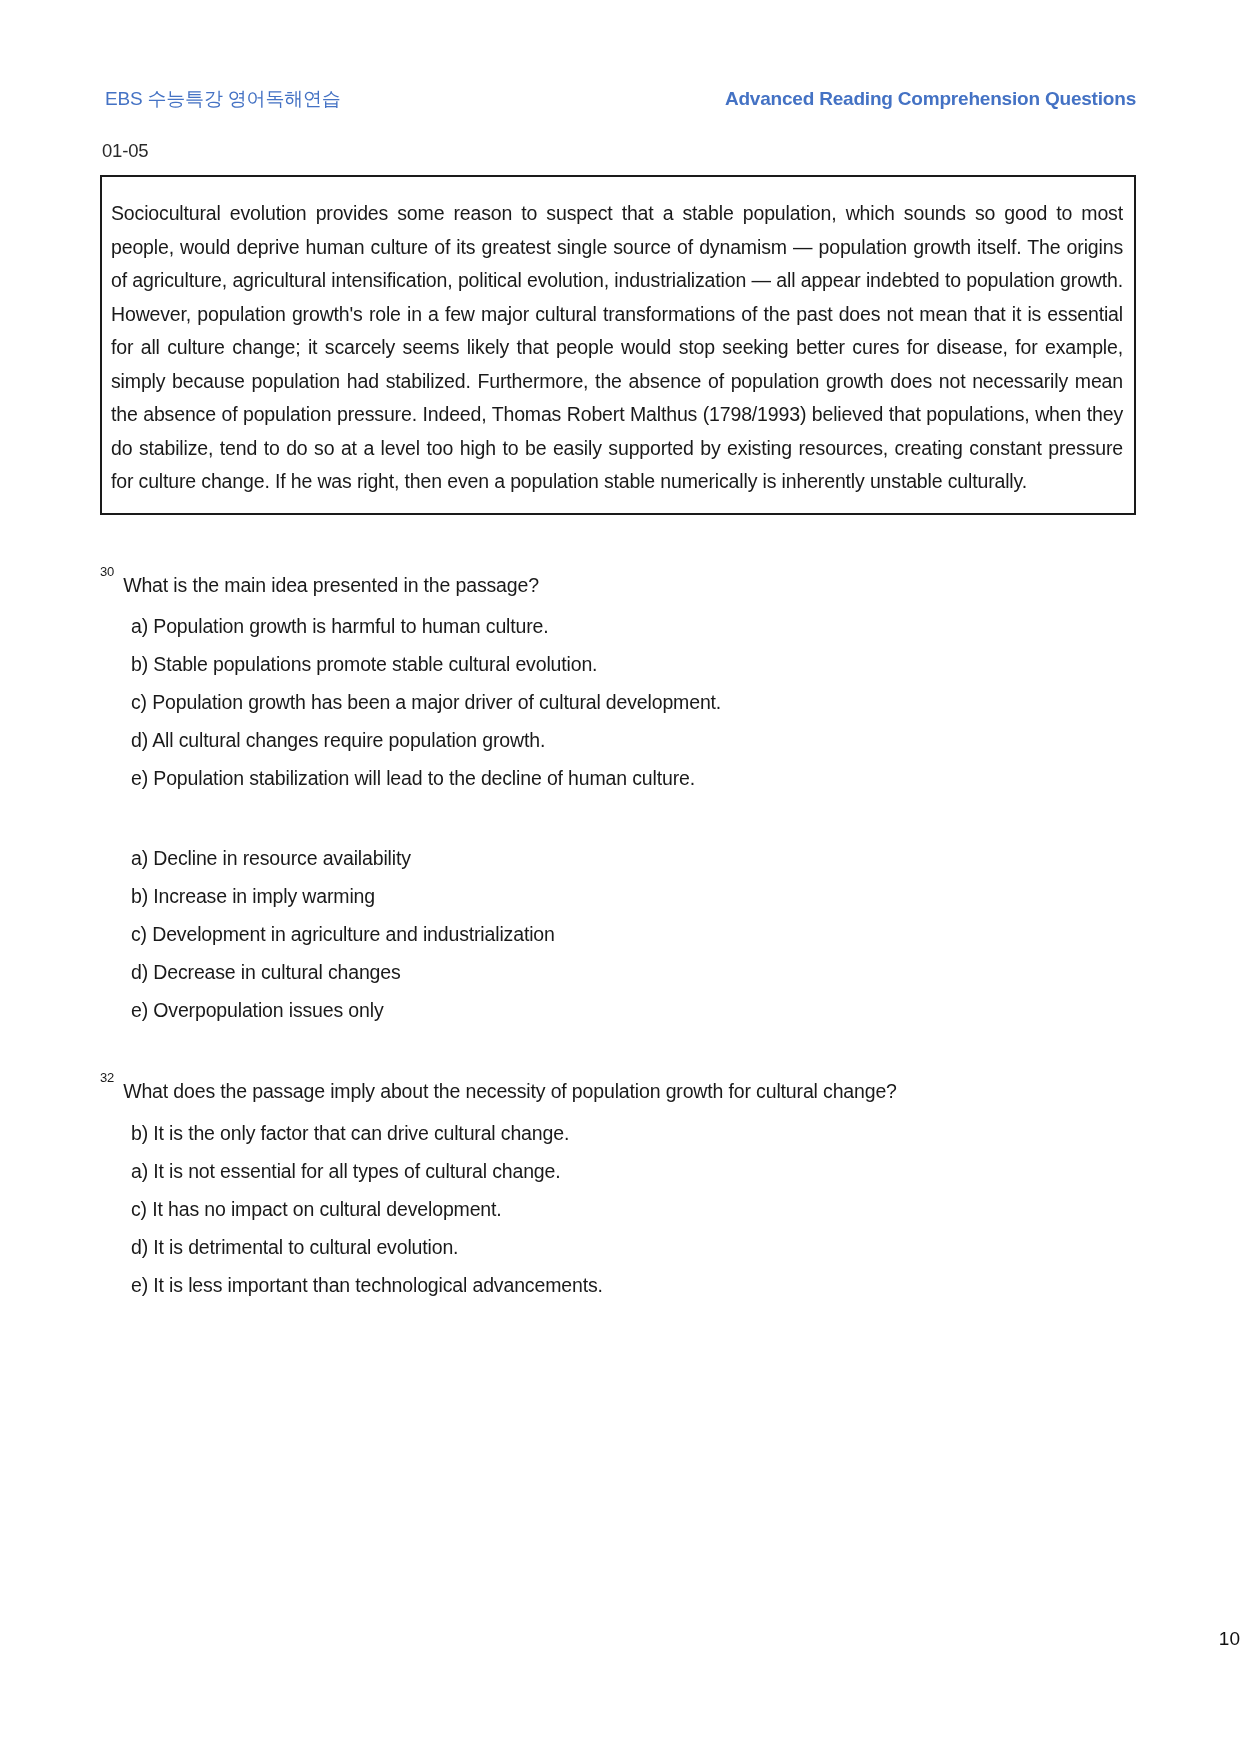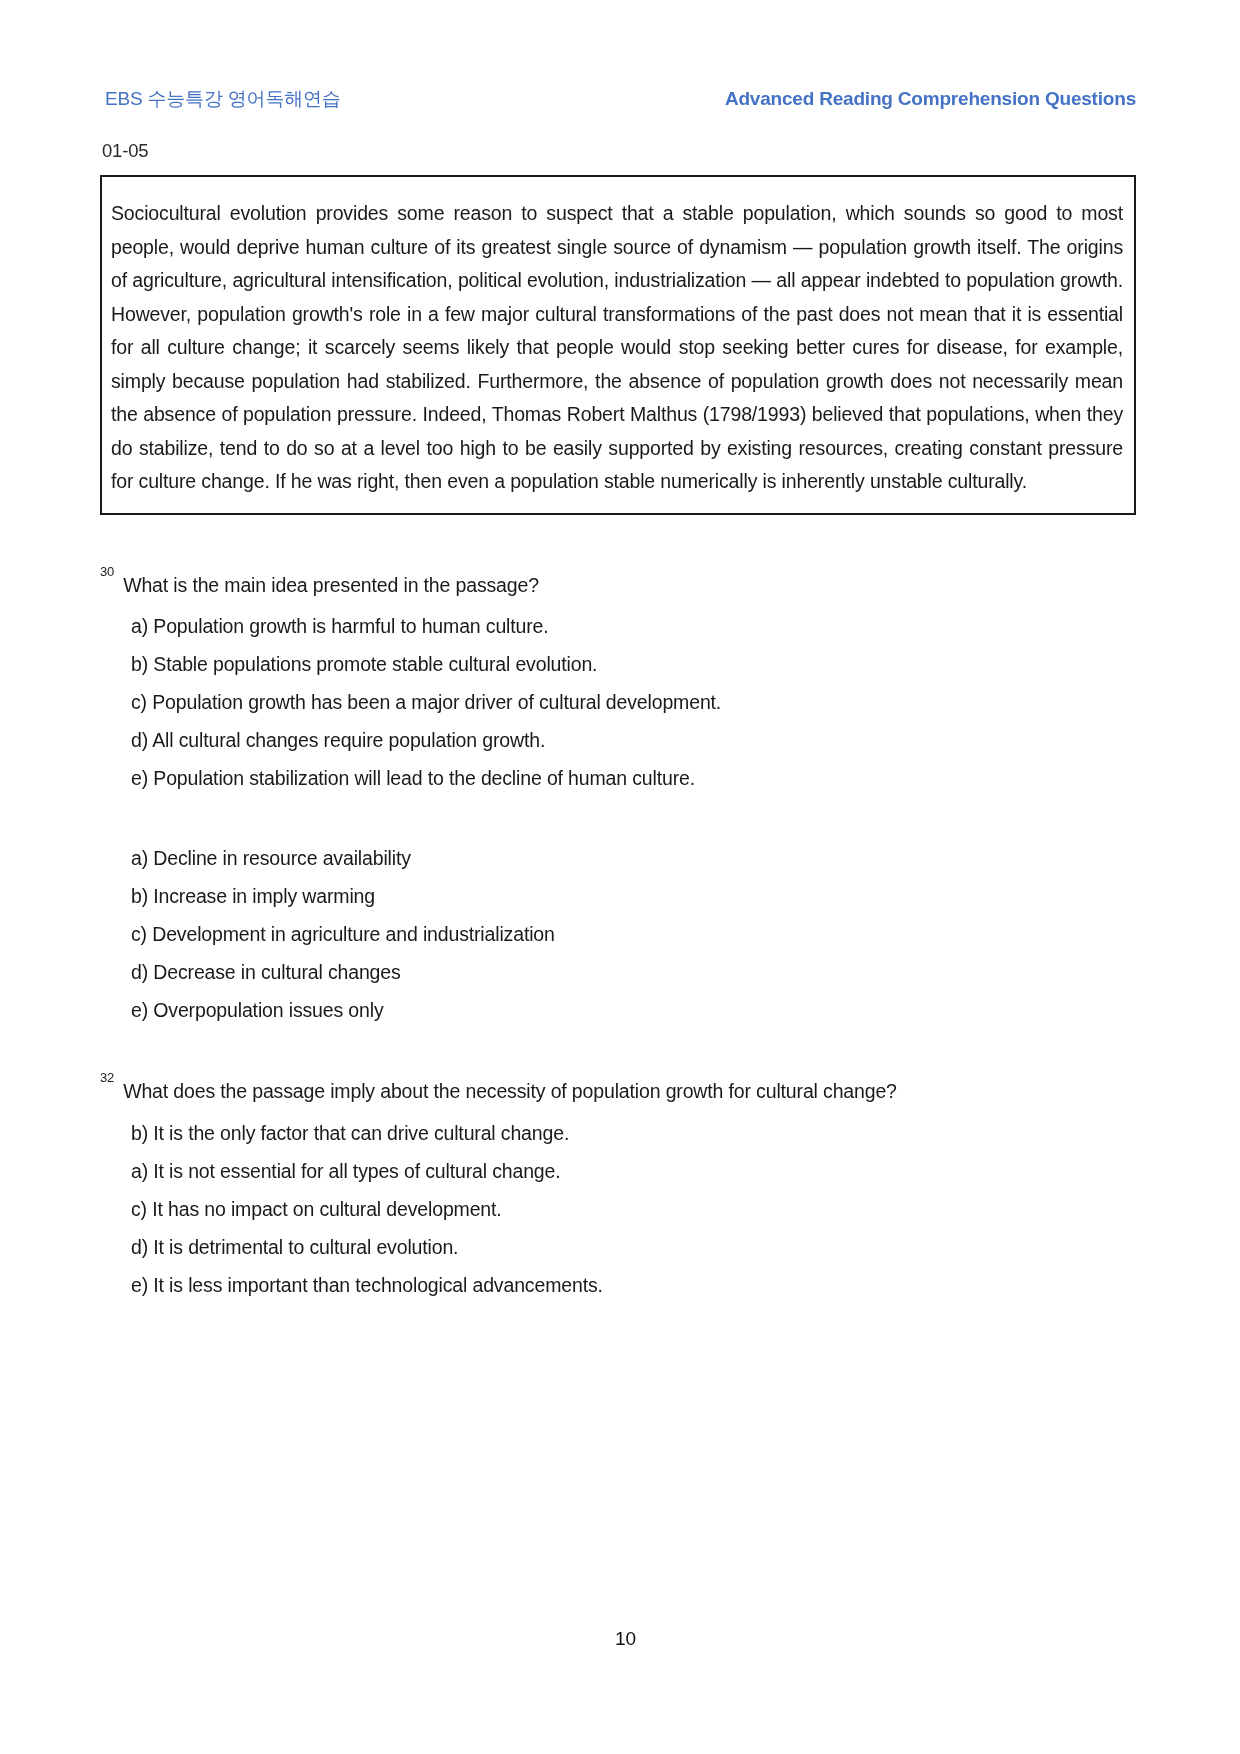--- a/index.html
+++ b/index.html
@@ -64,21 +64,21 @@
     line-height: 38px;
     letter-spacing: -0.15px;
     padding-left: 31px;
     color: #1a1a1a;
   }
   .footer {
     position: absolute;
     left: 11px;
     right: 0;
     top: 1628px;
-    text-align: center;
+    text-align: right;
     font-size: 19px;
     color: #111111;
   }
 </style>
 </head>
 <body>
 
 <div class="page">
 
   <div class="header">

